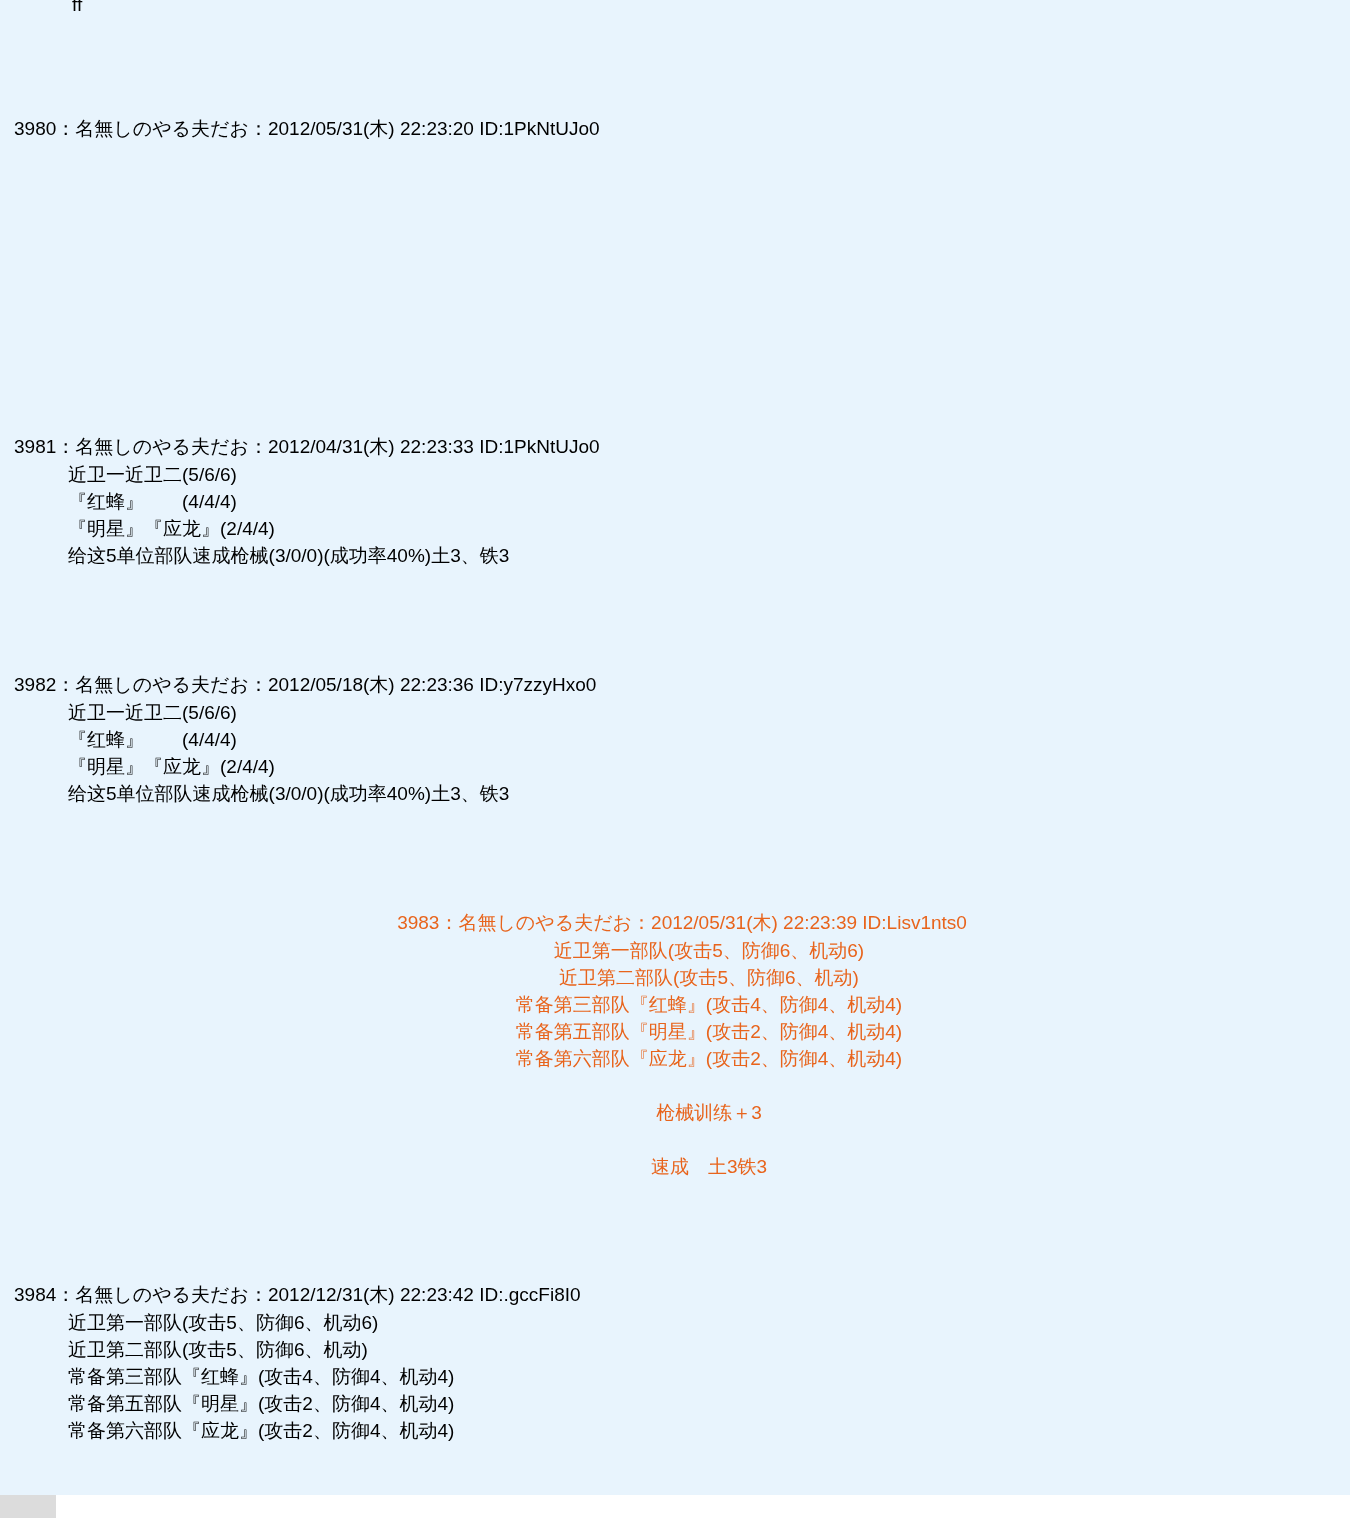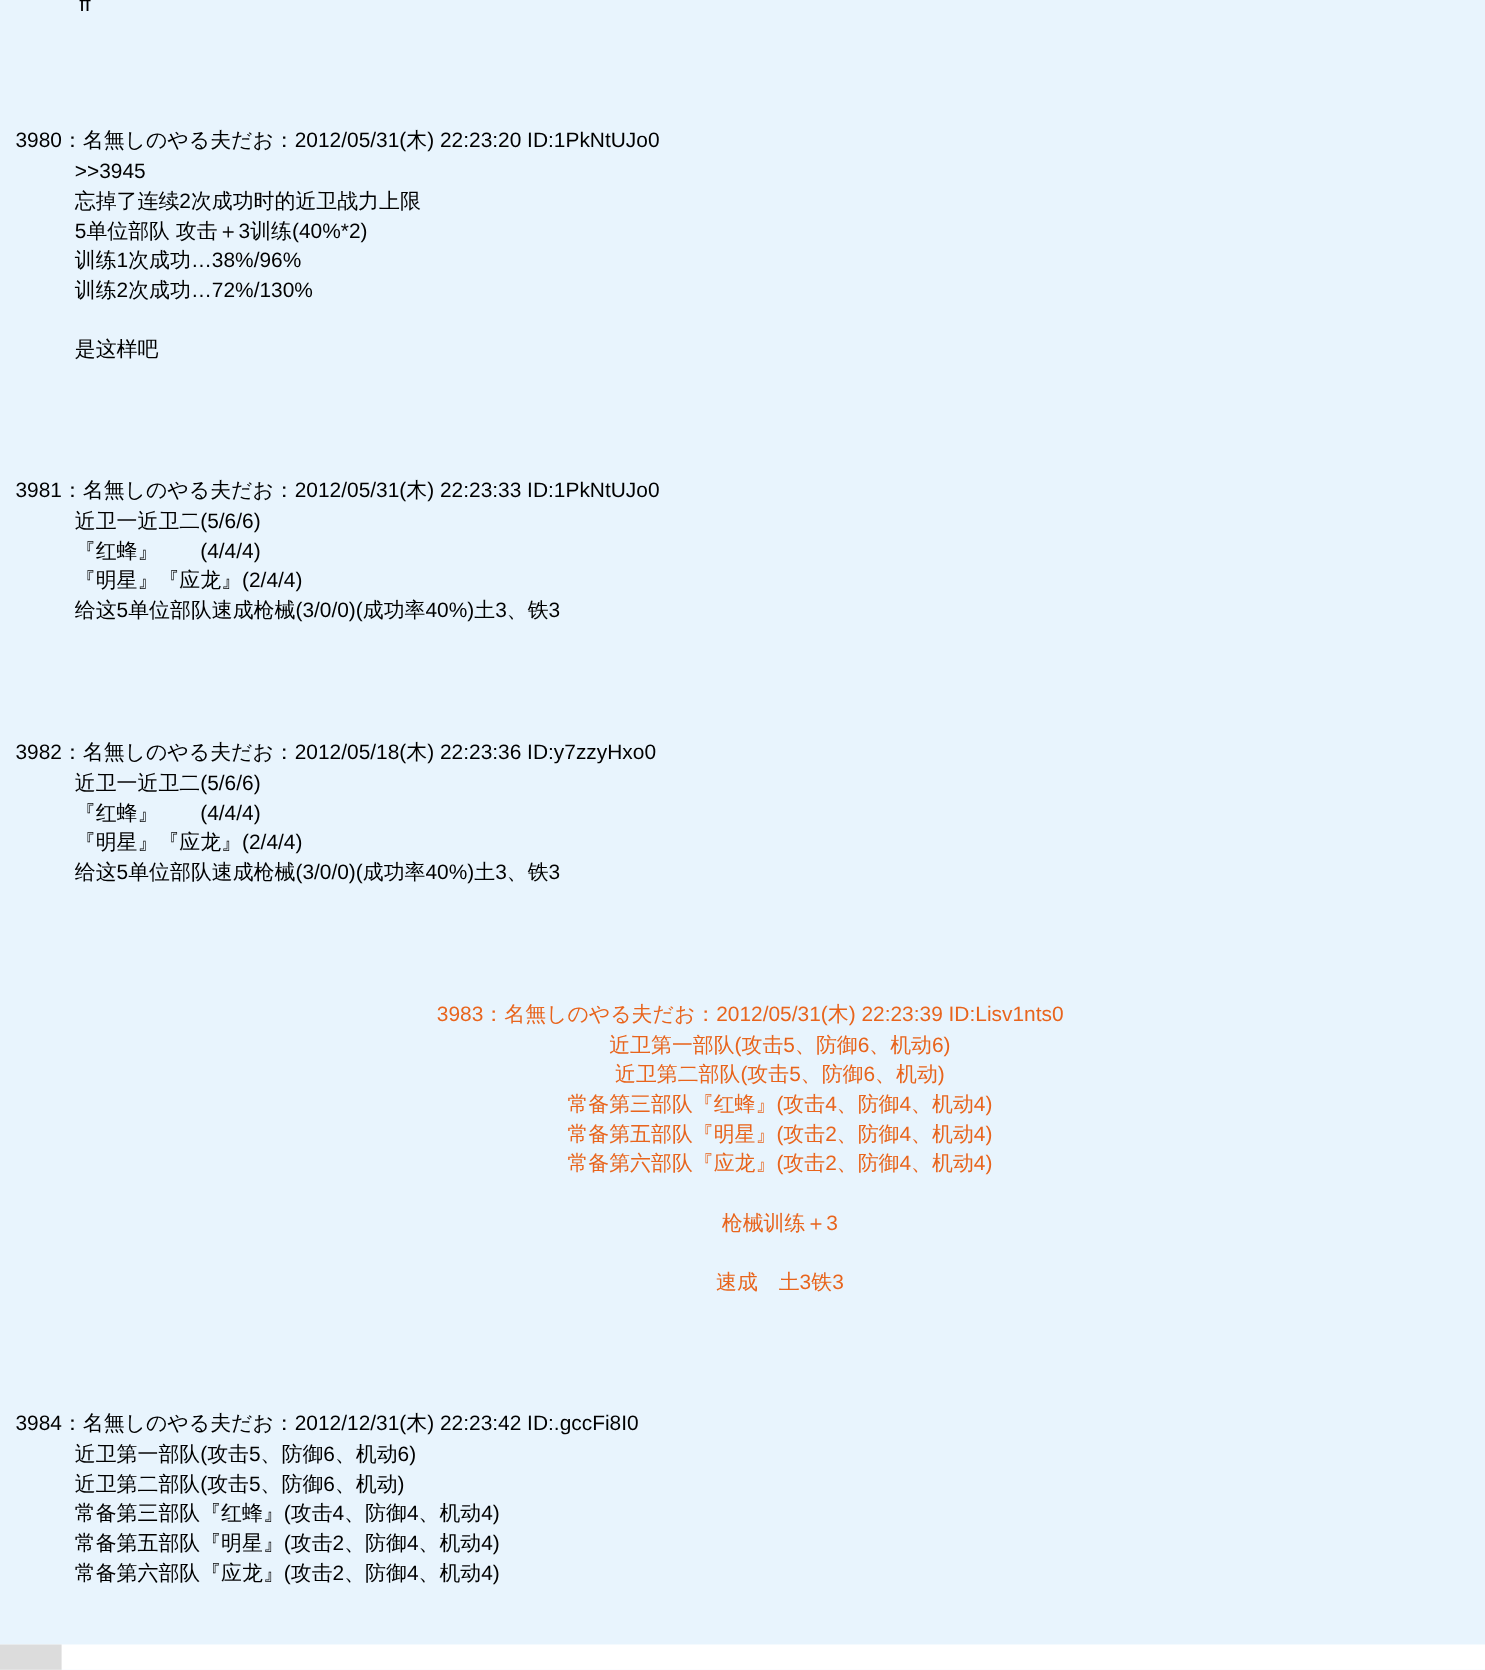--- a/index.html
+++ b/index.html
@@ -74,31 +74,24 @@
 </style>
 </head>
 <body>
 
 <div class="page">
 
   <div class="top-fragment">ff</div>
 
   <div class="post" style="top:115px">
     <div class="post-header">3980：名無しのやる夫だお：2012/05/31(木) 22:23:20 ID:1PkNtUJo0</div>
-    <div class="post-body">&gt;&gt;3945
-忘掉了连续2次成功时的近卫战力上限
-5单位部队 攻击＋3训练(40%*2)
-训练1次成功…38%/96%
-训练2次成功…72%/130%
-
-是这样吧</div>
   </div>
 
   <div class="post" style="top:433px">
-    <div class="post-header">3981：名無しのやる夫だお：2012/05/31(木) 22:23:33 ID:1PkNtUJo0</div>
+    <div class="post-header">3981：名無しのやる夫だお：2012/04/31(木) 22:23:33 ID:1PkNtUJo0</div>
     <div class="post-body">近卫一近卫二(5/6/6)
 『红蜂』　　(4/4/4)
 『明星』『应龙』(2/4/4)
 给这5单位部队速成枪械(3/0/0)(成功率40%)土3、铁3</div>
   </div>
 
   <div class="post" style="top:671px">
     <div class="post-header">3982：名無しのやる夫だお：2012/05/18(木) 22:23:36 ID:y7zzyHxo0</div>
     <div class="post-body">近卫一近卫二(5/6/6)
 『红蜂』　　(4/4/4)

